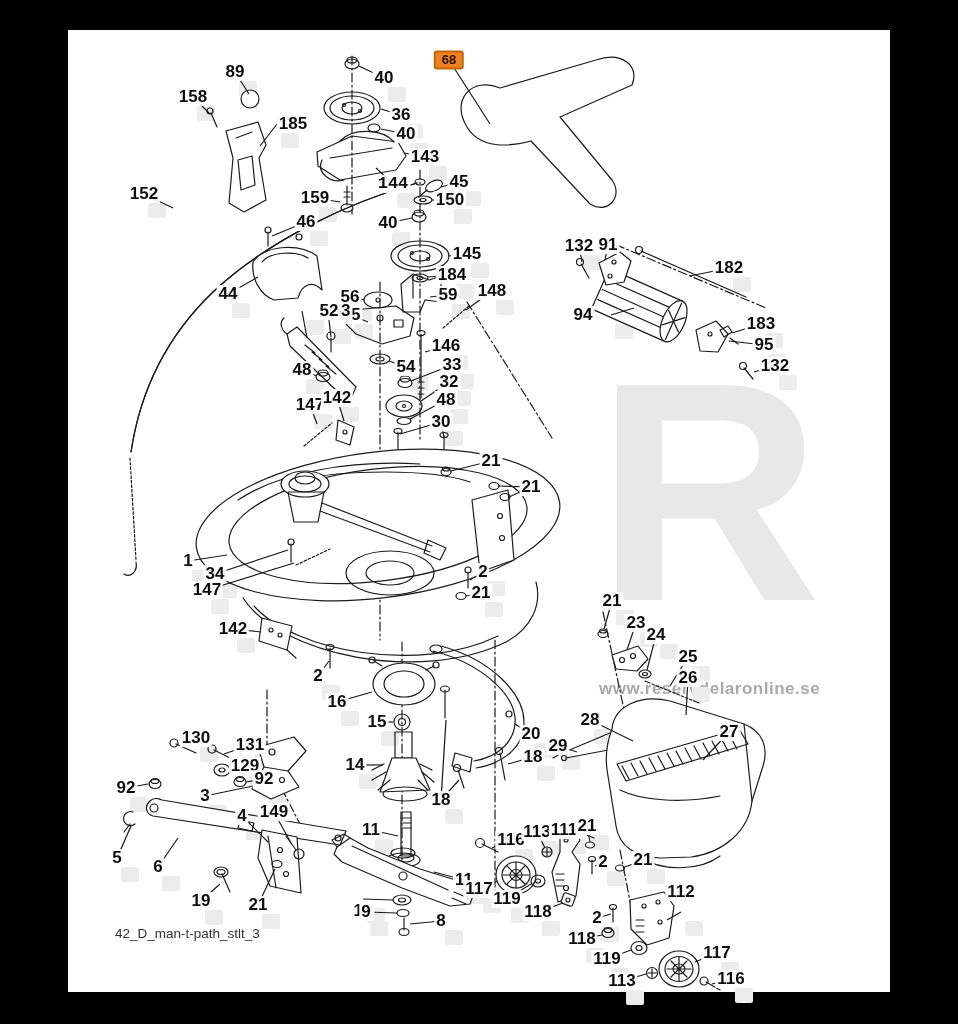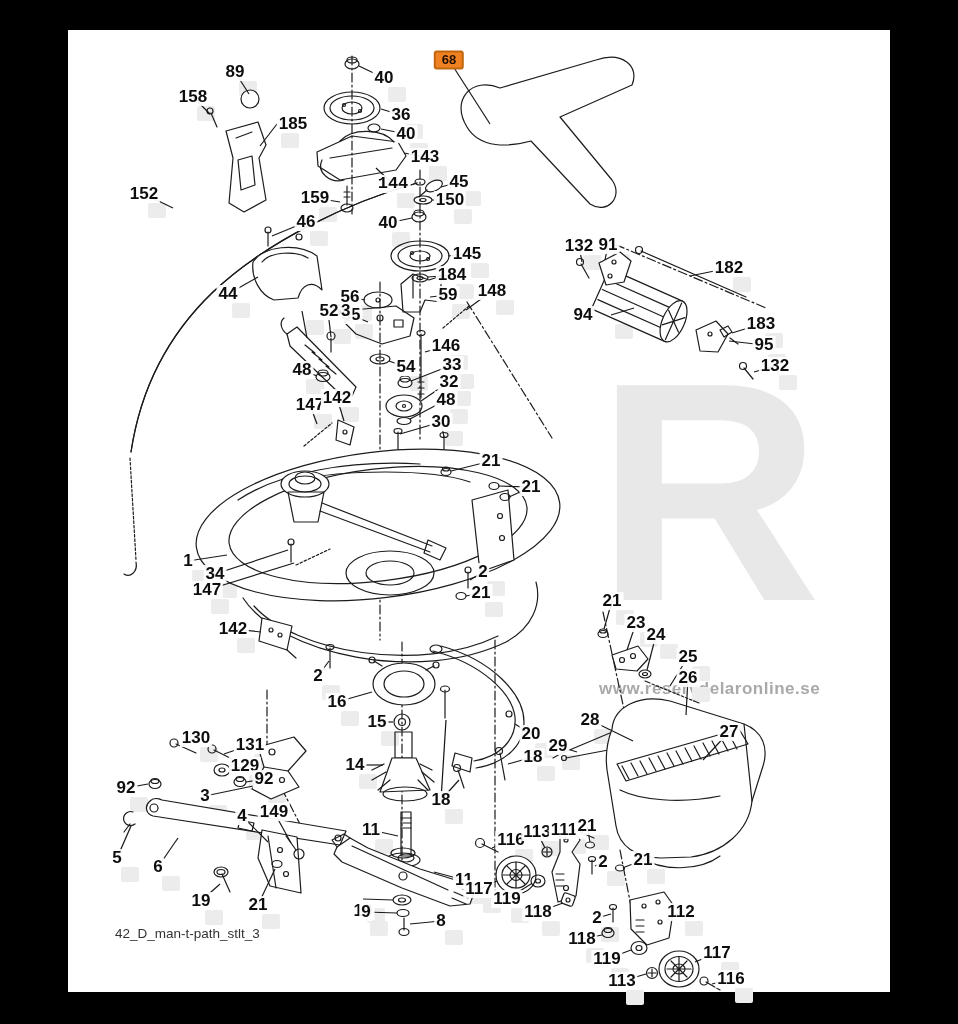--- a/index.html
+++ b/index.html
@@ -660,20 +660,20 @@
       <div class="part-label" style="left: 441px; top: 921px;">8</div>
       <div class="part-label" style="left: 511px; top: 840px;">116</div>
       <div class="part-label" style="left: 537px; top: 832px;">113</div>
       <div class="part-label" style="left: 564px; top: 830px;">111</div>
       <div class="part-label" style="left: 587px; top: 826px;">21</div>
       <div class="part-label" style="left: 603px; top: 862px;">2</div>
       <div class="part-label" style="left: 643px; top: 860px;">21</div>
       <div class="part-label" style="left: 507px; top: 899px;">119</div>
       <div class="part-label" style="left: 538px; top: 912px;">118</div>
       <div class="part-label" style="left: 597px; top: 918px;">2</div>
-      <div class="part-label" style="left: 681px; top: 912px;">112</div>
+      <div class="part-label" style="left: 681px; top: 892px;">112</div>
       <div class="part-label" style="left: 582px; top: 939px;">118</div>
       <div class="part-label" style="left: 607px; top: 959px;">119</div>
       <div class="part-label" style="left: 622px; top: 981px;">113</div>
       <div class="part-label" style="left: 717px; top: 953px;">117</div>
       <div class="part-label" style="left: 731px; top: 979px;">116</div>
     </div>
 </div>
 
 </body></html>

